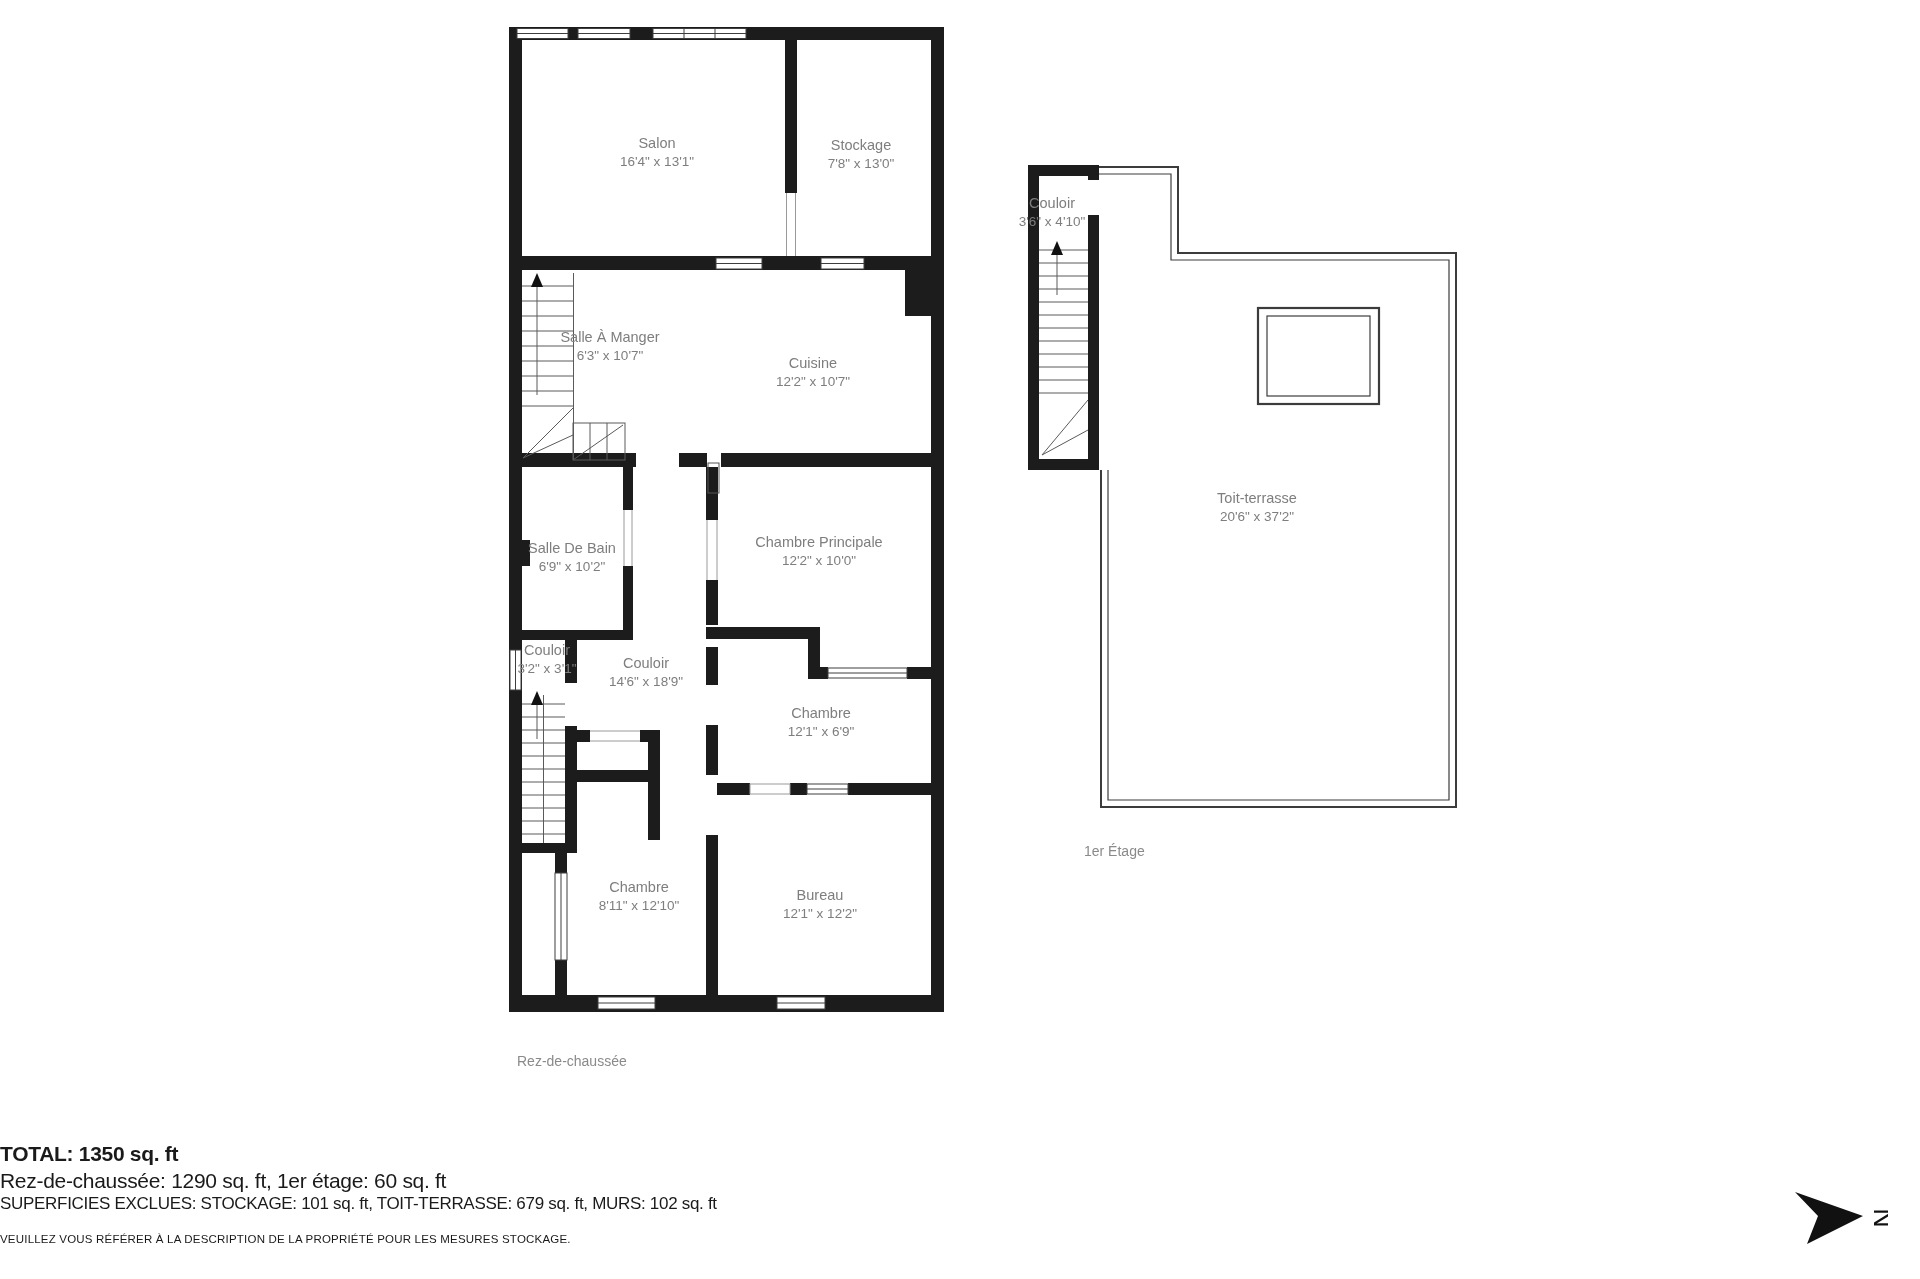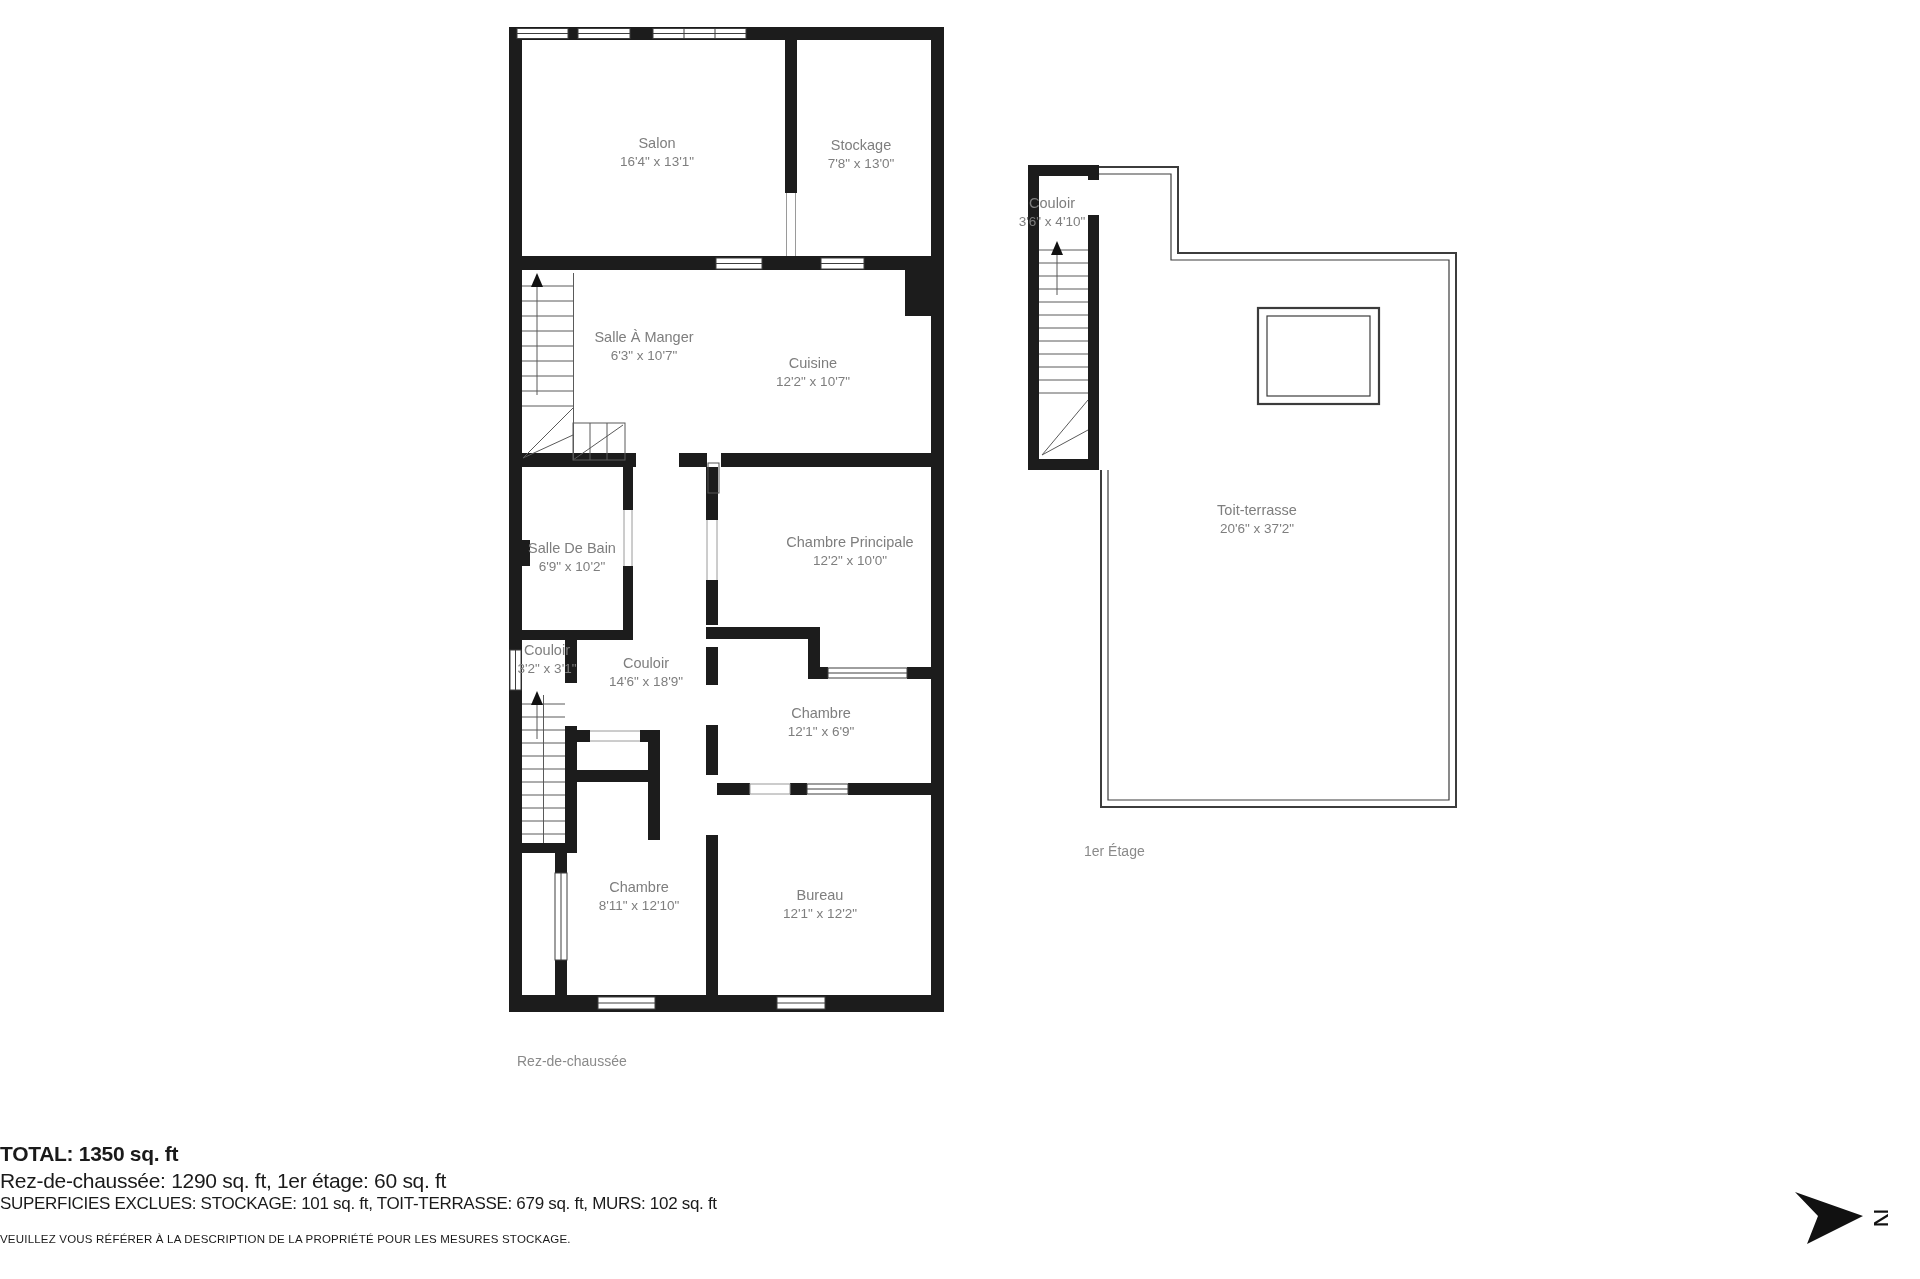--- a/index.html
+++ b/index.html
@@ -5,32 +5,32 @@
   html,body{margin:0;padding:0;background:#fff;}
   .canvas{position:relative;width:1888px;height:1279px;background:#ffffff;overflow:hidden;
           font-family:"Liberation Sans",sans-serif;}
   svg{position:absolute;display:block;}
   .room-label{position:absolute;transform:translateX(-50%);text-align:center;color:#7e7e7e;white-space:nowrap;}
   .rname{font-size:14.5px;line-height:19px;}
   .rdims{font-size:13.5px;line-height:18px;}
   
   #rl-salon{left:657px;top:134px;}
   #rl-stockage{left:861px;top:136px;}
-  #rl-salle-a-manger{left:644px;top:328px;}
+  #rl-salle-a-manger{left:610px;top:328px;}
   #rl-cuisine{left:813px;top:338px;margin-top:16px;}
   #rl-salle-de-bain{left:572px;top:539px;}
-  #rl-chambre-principale{left:850px;top:533px;}
+  #rl-chambre-principale{left:819px;top:533px;}
   #rl-couloir-petit{left:547px;top:641px;}
   #rl-couloir{left:646px;top:654px;}
   #rl-chambre-1{left:821px;top:704px;}
   #rl-chambre-2{left:639px;top:878px;}
   #rl-bureau{left:820px;top:886px;}
   
   #rl-couloir-etage{left:1052px;top:194px;}
-  #rl-toit-terrasse{left:1257px;top:501px;}
+  #rl-toit-terrasse{left:1257px;top:489px;}
   .floor-caption{position:absolute;font-size:14px;color:#8a8a8a;}
   #cap-rdc{left:481px;top:1053px;margin-left:36px;}
   #cap-etage{left:1084px;top:843px;}
   .summary{position:absolute;left:0;width:1920px;text-align:center;color:#1a1a1a;}
   .s-line{position:absolute;left:0;right:8px;text-align:left;white-space:nowrap;letter-spacing:-0.3px;}
   #s1{top:1142px;font-size:21px;font-weight:bold;}
   #s2{top:1169px;font-size:21px;}
   #s3{top:1194px;font-size:17px;}
   #s4{top:1233px;font-size:11.5px;letter-spacing:0.2px;}
 </style>

